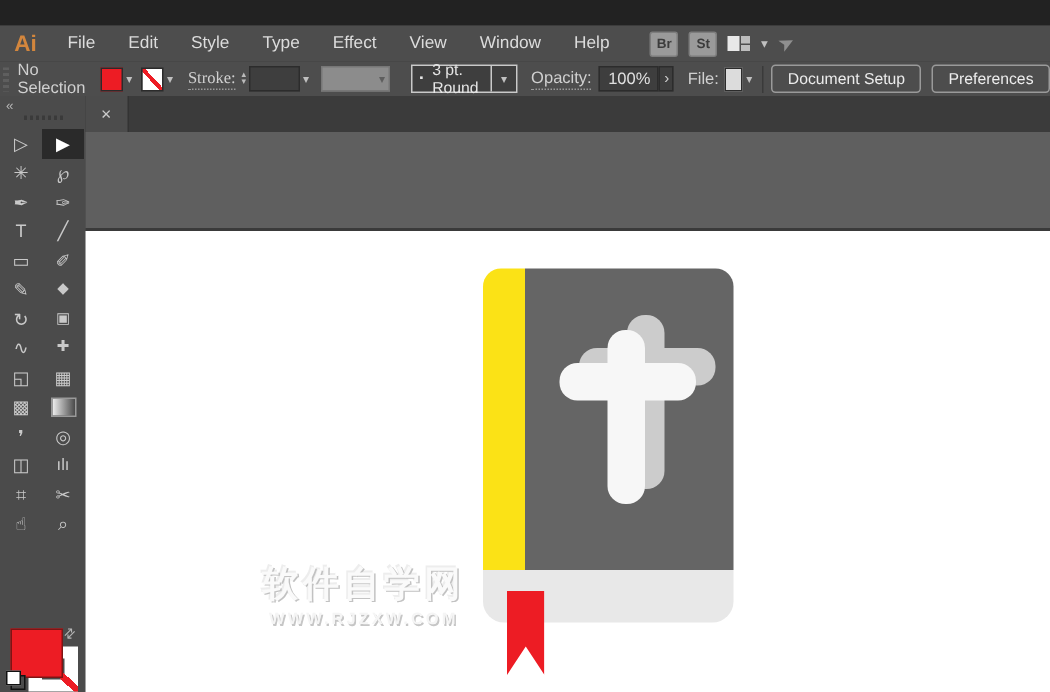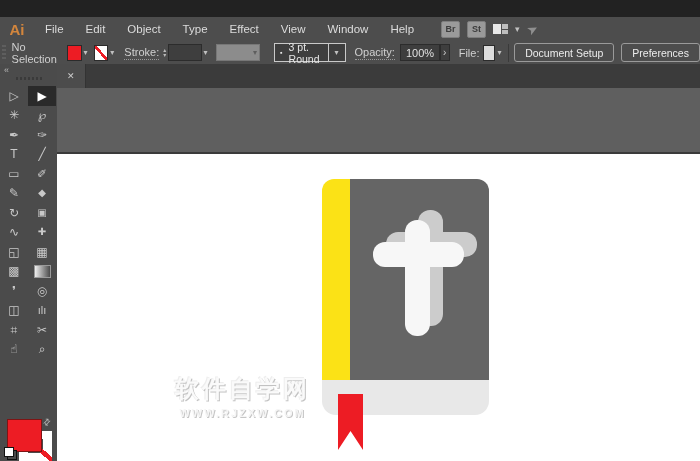--- a/index.html
+++ b/index.html
@@ -110,21 +110,21 @@
 </style>
 </head>
 <body>
 
 <div id="app">
 
   <div class="menubar">
     <span class="ai-logo">Ai</span>
     <span class="menu-item">File</span>
     <span class="menu-item">Edit</span>
-    <span class="menu-item">Object</span>
+    <span class="menu-item">Style</span>
     <span class="menu-item">Type</span>
     <span class="menu-item">Effect</span>
     <span class="menu-item">View</span>
     <span class="menu-item">Window</span>
     <span class="menu-item">Help</span>
     <span class="mb-right">
       <span class="sq-btn">Br</span>
       <span class="sq-btn">St</span>
       <span class="ws-icon">
         <span class="b1"></span>
@@ -138,21 +138,21 @@
     </span>
   </div>
 
   <div class="controlbar">
     <span class="grip"></span>
     <span class="cb-label" style="margin:0 10px 0 2px;">No Selection</span>
     <span class="swatch red"></span>
     <span class="dd-chev">▾</span>
     <span class="swatch none" style="margin-left:4px;"></span>
     <span class="dd-chev">▾</span>
-    <span class="cb-label u" style="margin:0 4px 0 8px;">Stroke:</span>
+    <span class="cb-label u" style="margin:0 4px 0 8px;font-family:Liberation Serif, serif;">Stroke:</span>
     <span class="stepper">
       <span>▴</span>
       <span>▾</span>
     </span>
     <span class="dark-field" style="width:30px;"></span>
     <span class="dd-chev">▾</span>
     <span class="dis-select" style="margin-left:6px;">
       <span class="dd-chev">▾</span>
     </span>
     <span class="brush-box" style="margin-left:14px;">

